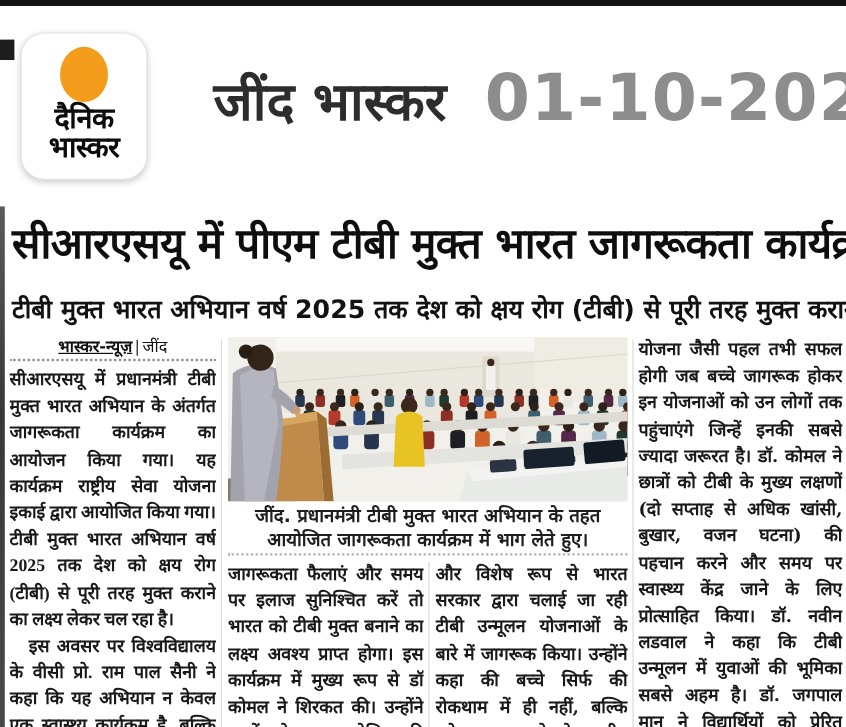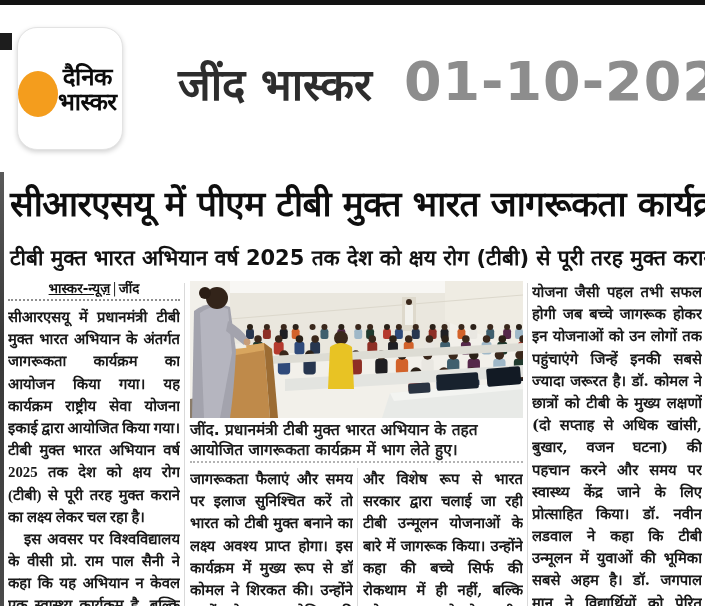--- a/index.html
+++ b/index.html
@@ -14,21 +14,21 @@
   .top-scan-bar { position:absolute; left:0; top:0; width:705px; height:5px; background:#131313; }
   .left-scan-strip { position:absolute; left:0; top:172px; width:4px; height:434px;
     background:linear-gradient(180deg,#5a5a5a,#383838 40%,#4a4a4a); }
   .left-scan-mark { position:absolute; left:0; top:33px; width:12px; height:17px; background:#1d1d1d; }
 
   
   .logo-box {
     position:absolute; left:17px; top:27px; width:106px; height:123px;
     background:#fff; border:1px solid #e3e3e3; border-radius:20px;
     box-shadow:0 2px 5px rgba(0,0,0,.18);
-    display:flex; align-items:center; justify-content:flex-start;
+    display:flex; flex-direction:column; align-items:center; justify-content:flex-start;
   }
   .logo-dot { width:40px; height:46px; border-radius:50%; background:#F49D1D; margin-top:11px; }
   .logo-text { margin-top:2px; text-align:center; font-weight:900; font-size:24px; line-height:1.02; color:#0c0c0c; letter-spacing:-.5px; }
   .masthead-row {
     position:absolute; left:178px; top:50px; display:flex; align-items:baseline; gap:32px; white-space:nowrap;
   }
   .edition-title { font-size:44px; font-weight:700; color:#2d2d2d; }
   .issue-date { font-size:54px; font-weight:600; color:#8d8d8d; letter-spacing:1px; }
 
   
@@ -39,21 +39,21 @@
   }
   .subheadline {
     position:absolute; left:10px; top:243px; width:692px;
     font-size:21px; font-weight:700; color:#121212; white-space:nowrap;
   }
 
   
   .byline { position:absolute; left:8px; top:279px; width:172px; text-align:center; font-size:13.5px; color:#111; white-space:nowrap; }
   .byline .src { font-weight:800;text-decoration:underline; }
   .byline .sep { font-weight:400; margin:0 2px; color:#333; }
-  .byline .loc { font-weight:700; }
+  .byline .loc { font-weight:400; }
   .byline-rule { position:absolute; left:8px; top:299px; width:172px; border-top:2px dotted #8f8f8f; }
 
   
   .bodycol {
     position:absolute; font-size:14.8px; line-height:1.5; text-align:justify;
     color:#191919; font-weight:600; overflow:hidden;
     font-family:"DejaVu Serif","Liberation Serif",serif;
   }
   .col1 { left:8px;  top:306px; width:172px; height:300px;font-family:Liberation Serif, serif; }
   .col2 { left:190px; top:468px; width:163px; height:138px; }
@@ -64,21 +64,21 @@
   .vrule { position:absolute; width:1px; background:#d9d9d9; }
   .vr1 { left:184px; top:283px; height:323px; }
   .vr2 { left:357px; top:468px; height:138px; }
   .vr3 { left:527px; top:283px; height:323px; }
 
   
   .photo { position:absolute; left:190px; top:281px; width:333px; height:137px; overflow:hidden; background:#efede6; }
   .photo svg { display:block; }
   .caption {
     position:absolute; left:190px; top:421px; width:333px;
-    font-size:15.5px; font-weight:700; line-height:1.28; color:#1e1e1e;
+    font-size:15.5px; font-weight:700; line-height:1.28; color:#1e1e1e;text-align:center;
   }
   .caption-rule { position:absolute; left:190px; top:461px; width:333px; border-top:2px dotted #b3b3b3; }
 </style>
 </head>
 <body>
 
 <div class="top-scan-bar"></div>
 <div class="left-scan-strip"></div>
 <div class="left-scan-mark"></div>
 

